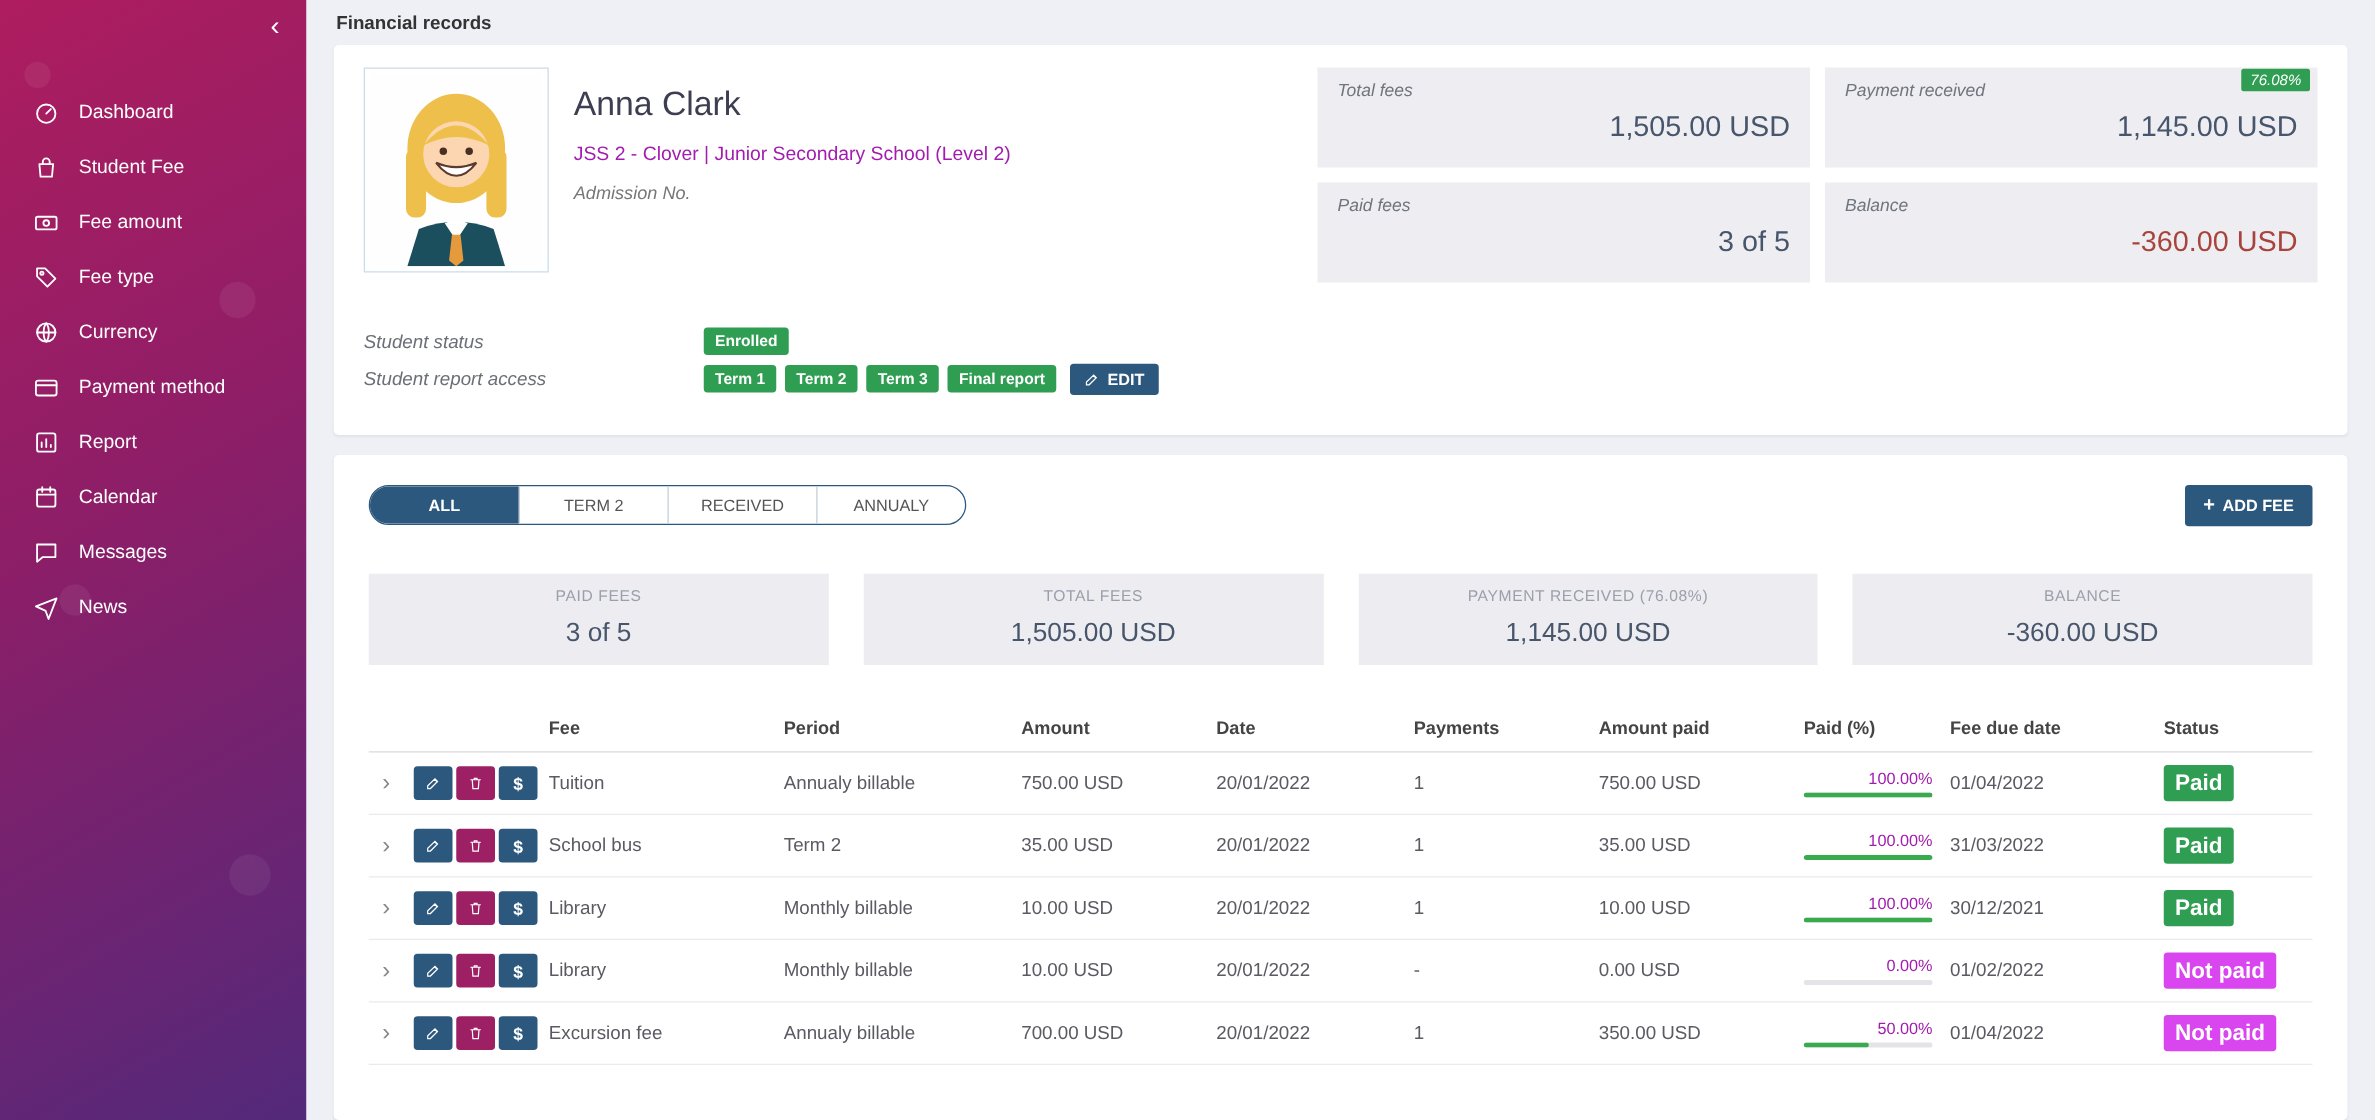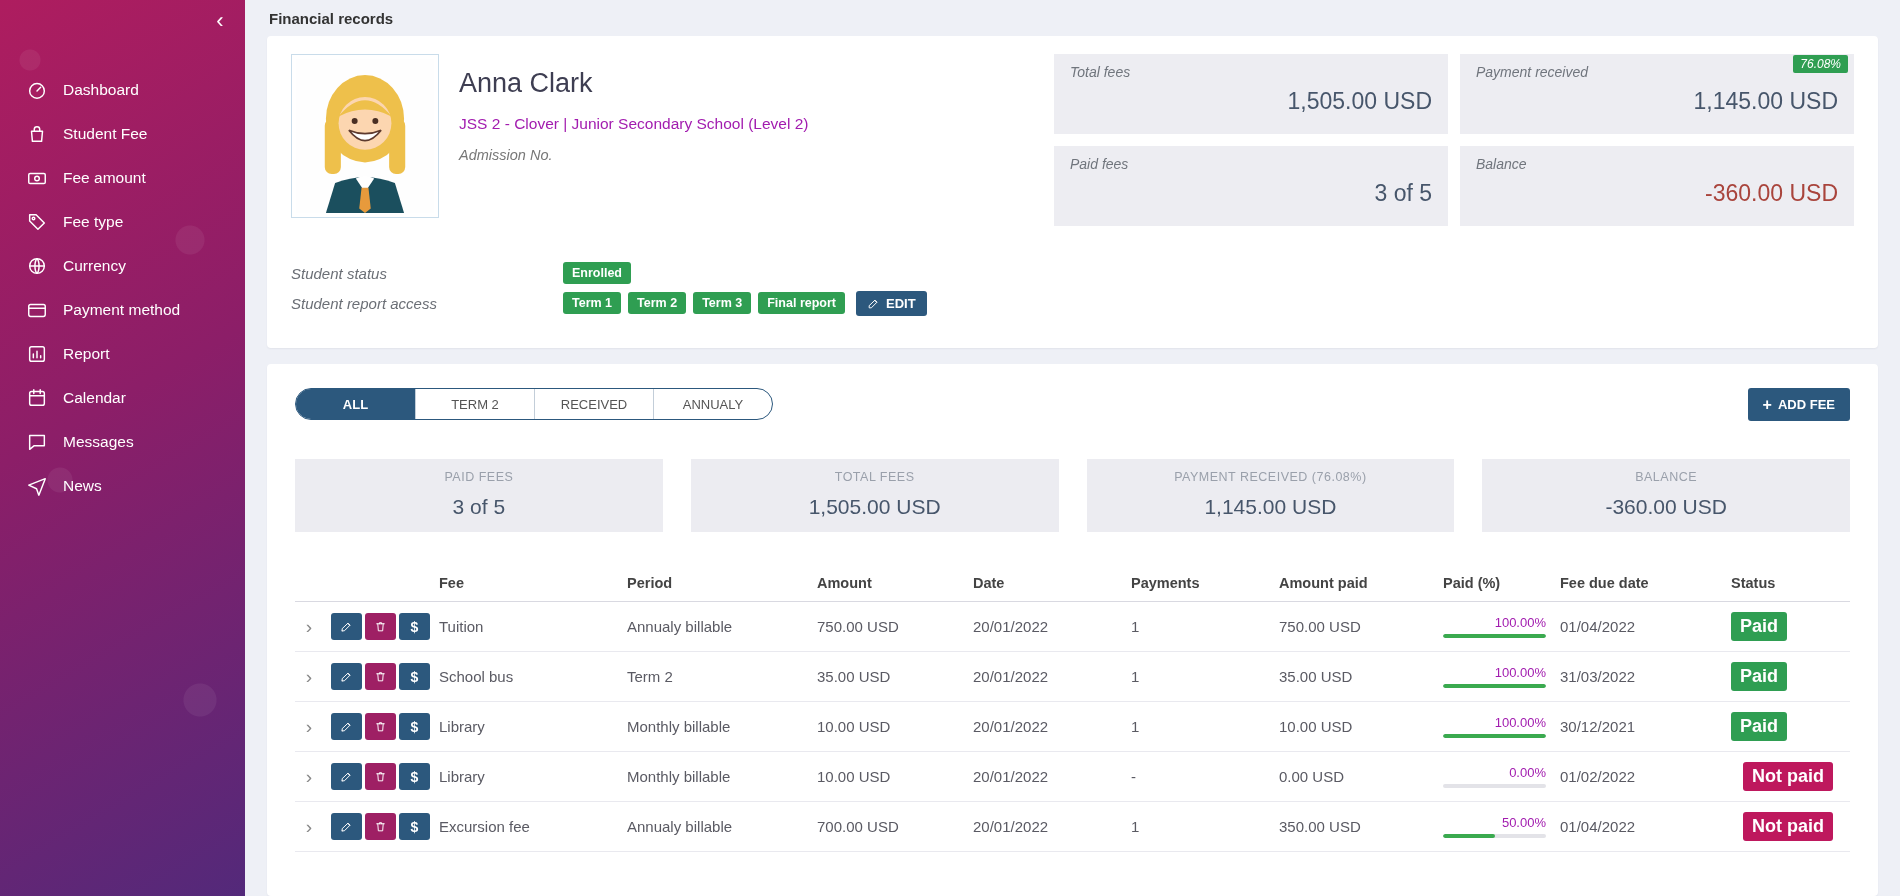--- a/index.html
+++ b/index.html
@@ -112,21 +112,21 @@
   .act svg { width:13px; height:13px; stroke:#fff; fill:none; stroke-width:1.8; stroke-linecap:round; }
   .act.edit, .act.pay { background:#2c587d; }
   .act.del { background:#9e2064; }
   .act.pay { font-size:14px; font-weight:700; }
   .paidcol { padding-right:14px; }
   .pct { text-align:right; font-size:13px; color:#a21caf; }
   .bar { margin-top:4px; height:4px; background:#e3e3e8; border-radius:2px; overflow:hidden; }
   .bar .fill { height:100%; background:#3aaa4f; border-radius:2px; width:0; }
   .status-badge { color:#fff; border-radius:3px; padding:4px 9px; font-size:18px; font-weight:700; display:inline-block; }
   .status-badge[data-status="paid"] { background:#2f9e52; }
-  .status-badge[data-status="unpaid"] { background:#be185d;margin-left:12px; }
+  .status-badge[data-status="unpaid"] { background:#d946ef; }
 </style>
 </head>
 <body>
 
 <nav class="sidebar">
   <div class="collapse-btn">‹</div>
   <div class="menu">
 
     <div class="menu-item">
       <span class="mi-icon">

